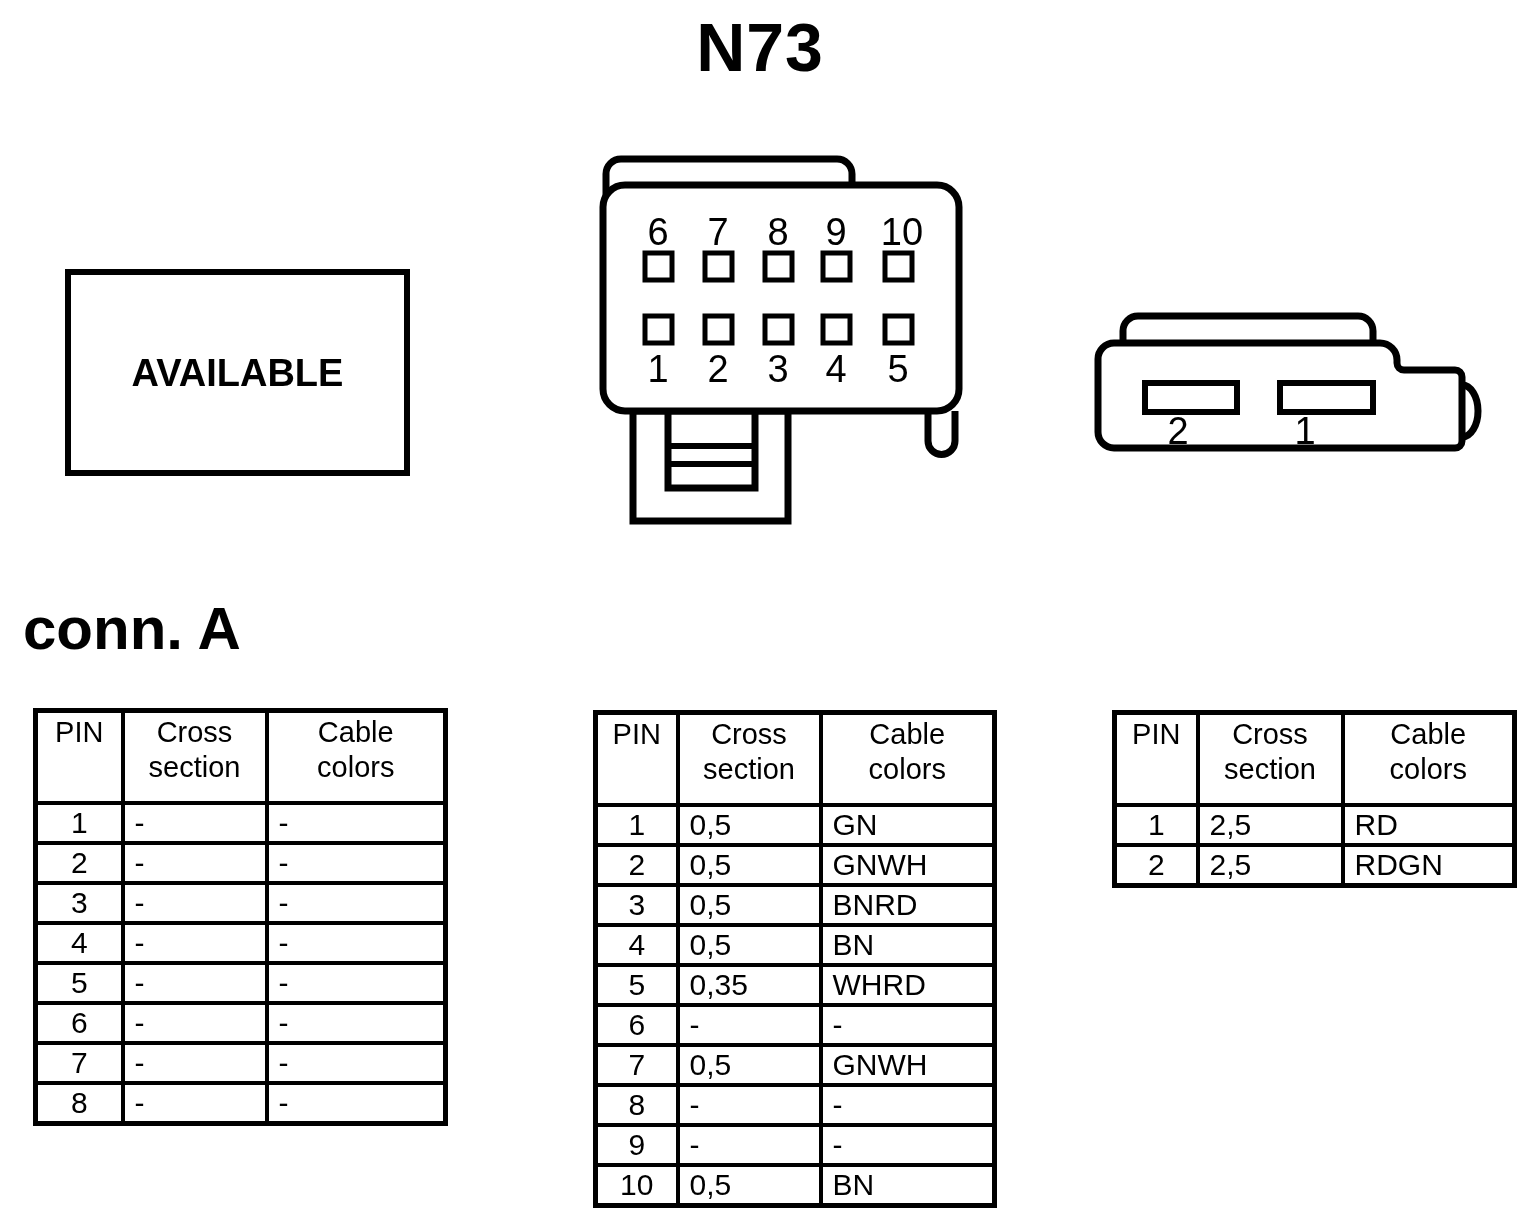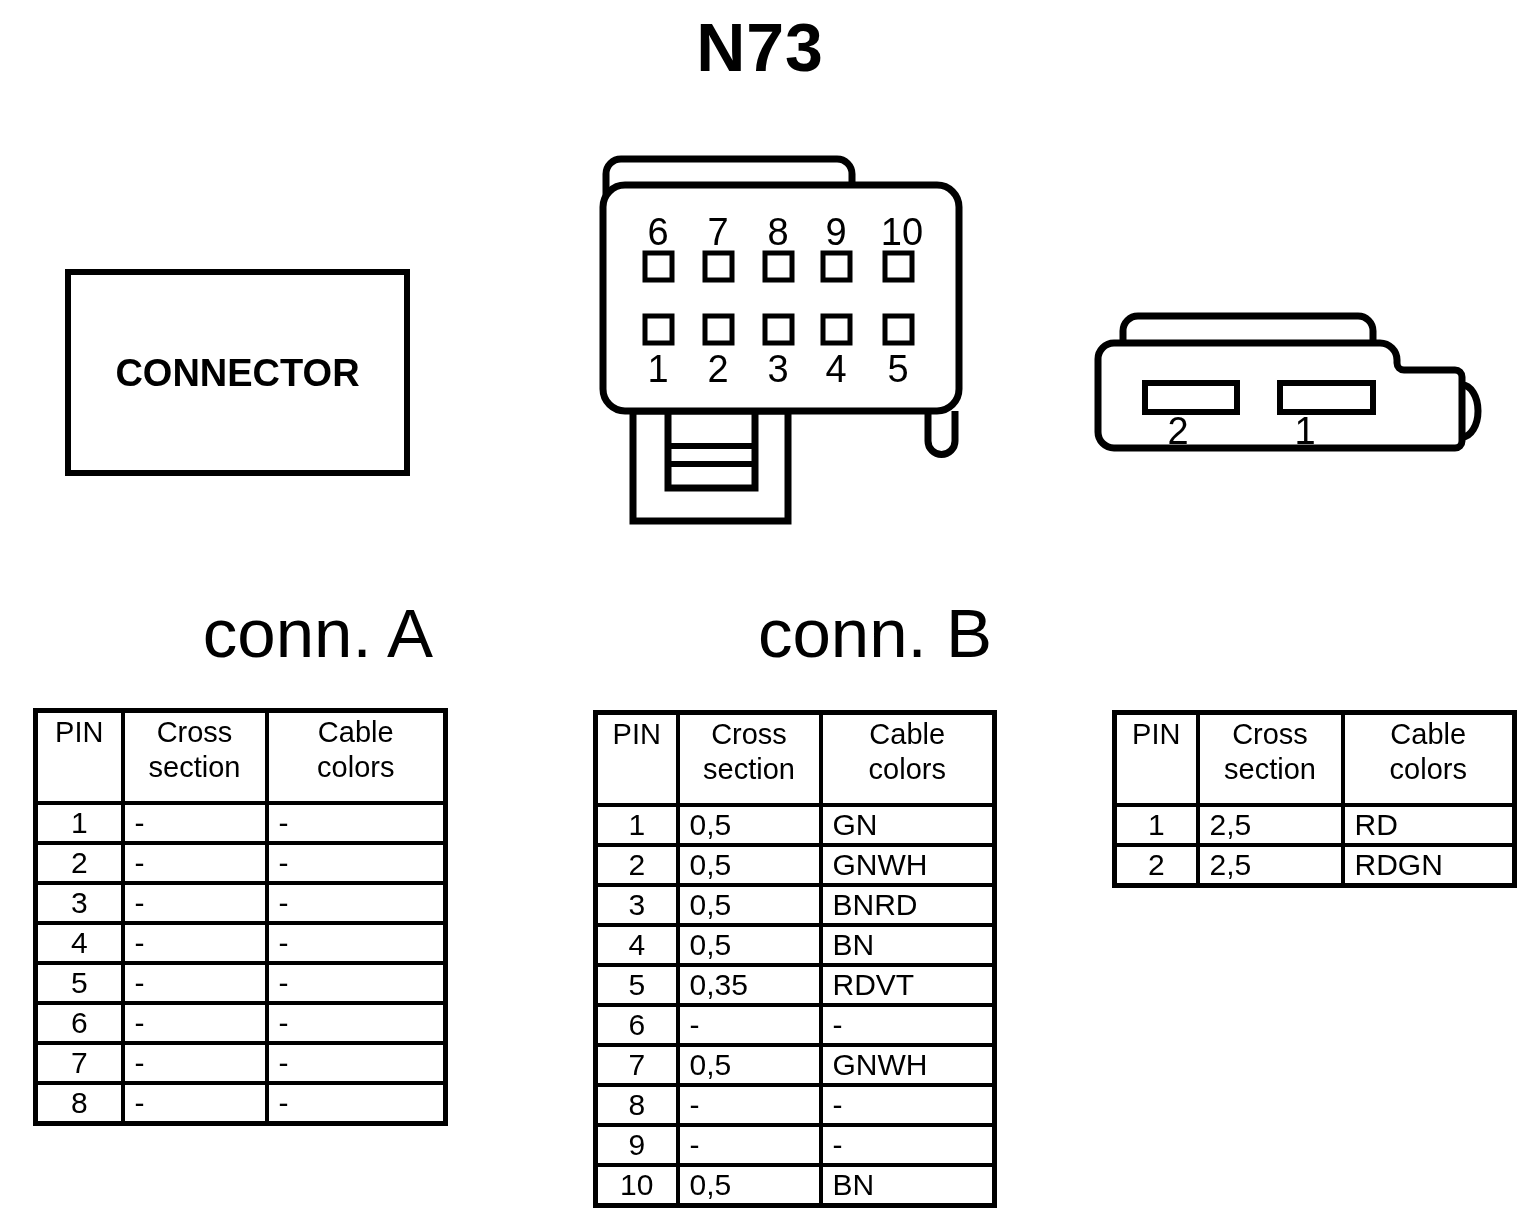--- a/index.html
+++ b/index.html
@@ -24,21 +24,21 @@
   
   #notice-box {
     left: 65px; top: 269px; width: 345px; height: 207px;
     border: 6px solid #000; box-sizing: border-box;
     display: flex; flex-direction: column; justify-content: center;
     text-align: center; font-size: 38px; font-weight: bold; line-height: 56px;
   }
 
   
   .conn-title {
-    font-size: 69px; font-weight: normal; text-align: right;
+    font-size: 60px; font-weight: bold; text-align: left;
     top: 594px; height: 76px;
   }
   #conn-a-title { left: 23px;  width: 410px; }
   #conn-b-title { left: 593px; width: 399px; }
   #conn-c-title { left: 1112px; width: 400px; }
 
   
   table.pin-table {
     position: absolute;
     border-collapse: collapse;
@@ -75,21 +75,21 @@
   svg text { font-family: "Liberation Sans", "DejaVu Sans", sans-serif; font-size: 38px; fill: #000000; }
 </style>
 </head>
 <body>
 
 <div id="canvas">
 
   <div class="abs" id="n73-title">N73</div>
 
   <div class="abs" id="notice-box">
-    <div>CONNECTOR</div>
+    <div>AVAILABLE</div>
   </div>
 
   <svg style="left:595px; top:148px;" width="372" height="380" viewBox="0 0 372 380">
     <rect class="stroke" x="11" y="11" width="246" height="52" rx="15" stroke-width="7"></rect>
     <path class="stroke" d="M 333 263 L 333 293 A 13.5 13.5 0 0 0 360 293 L 360 263" stroke-width="7"></path>
     <rect class="stroke" x="38" y="263" width="155" height="110" stroke-width="7"></rect>
     <rect class="stroke" x="73" y="263" width="87" height="77" stroke-width="7"></rect>
     <line x1="73" y1="298" x2="160" y2="298" stroke="#000" stroke-width="6"></line>
     <line x1="73" y1="316" x2="160" y2="316" stroke="#000" stroke-width="6"></line>
     <rect class="stroke" x="8" y="37" width="356" height="226" rx="22" stroke-width="7"></rect>
@@ -123,21 +123,20 @@
     <rect class="stroke" x="33" y="8" width="250" height="44" rx="15" stroke-width="7"></rect>
     <path class="stroke" d="M 372 77 A 16 26 0 0 1 372 129" stroke-width="7"></path>
     <path class="stroke" d="M 24 35 H 290 A 17 17 0 0 1 307 52 V 55 A 7 7 0 0 0 314 62 H 365 A 7 7 0 0 1 372 69 V 133 A 7 7 0 0 1 365 140 H 24 A 16 16 0 0 1 8 124 V 51 A 16 16 0 0 1 24 35 Z" stroke-width="7"></path>
     <rect class="stroke" x="55" y="75" width="92" height="29" stroke-width="6"></rect>
     <rect class="stroke" x="190" y="75" width="93" height="29" stroke-width="6"></rect>
     <text x="88" y="136" text-anchor="middle">2</text>
     <text x="215" y="136" text-anchor="middle">1</text>
   </svg>
 
   <div class="abs conn-title" id="conn-a-title">conn. A</div>
-  <div class="abs conn-title" id="conn-b-title">conn. B</div>
 
   <table class="pin-table" style="left:33px; top:708px;">
     <colgroup>
         <col style="width:87px">
         <col style="width:144px">
         <col style="width:179px">
       </colgroup>
     <thead>
       <tr>
         <th>PIN</th>
@@ -223,21 +222,21 @@
           <td class="val">BNRD</td>
         </tr>
       <tr>
           <td class="pin">4</td>
           <td class="val">0,5</td>
           <td class="val">BN</td>
         </tr>
       <tr>
           <td class="pin">5</td>
           <td class="val">0,35</td>
-          <td class="val">RDVT</td>
+          <td class="val">WHRD</td>
         </tr>
       <tr>
           <td class="pin">6</td>
           <td class="val">-</td>
           <td class="val">-</td>
         </tr>
       <tr>
           <td class="pin">7</td>
           <td class="val">0,5</td>
           <td class="val">GNWH</td>

